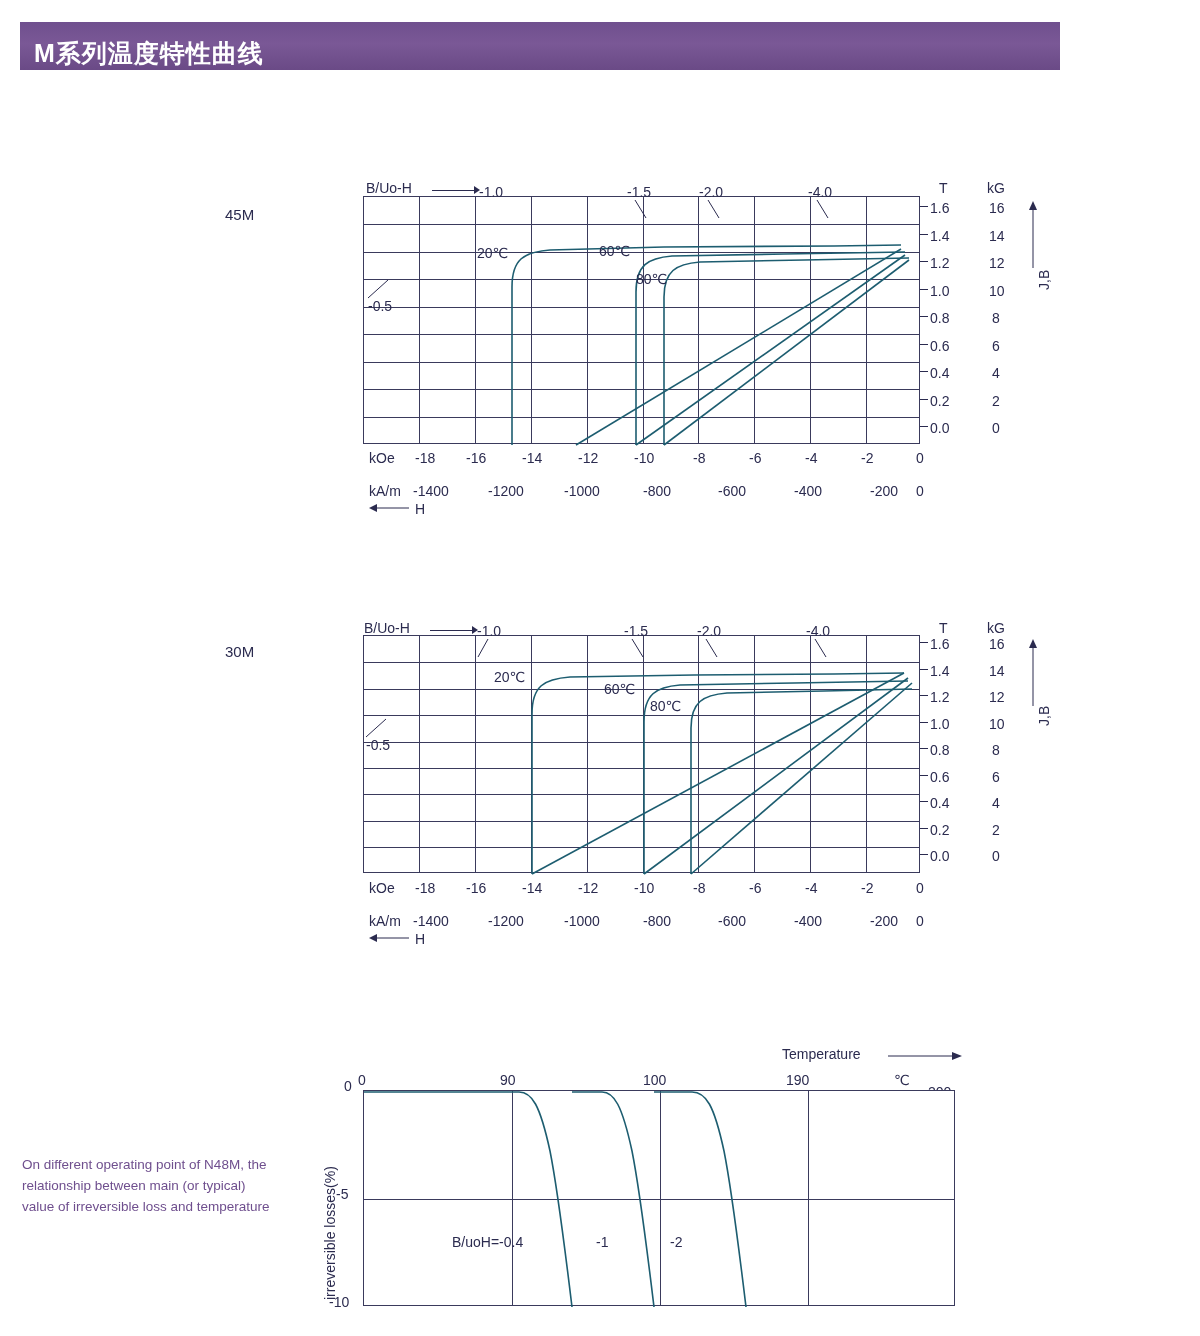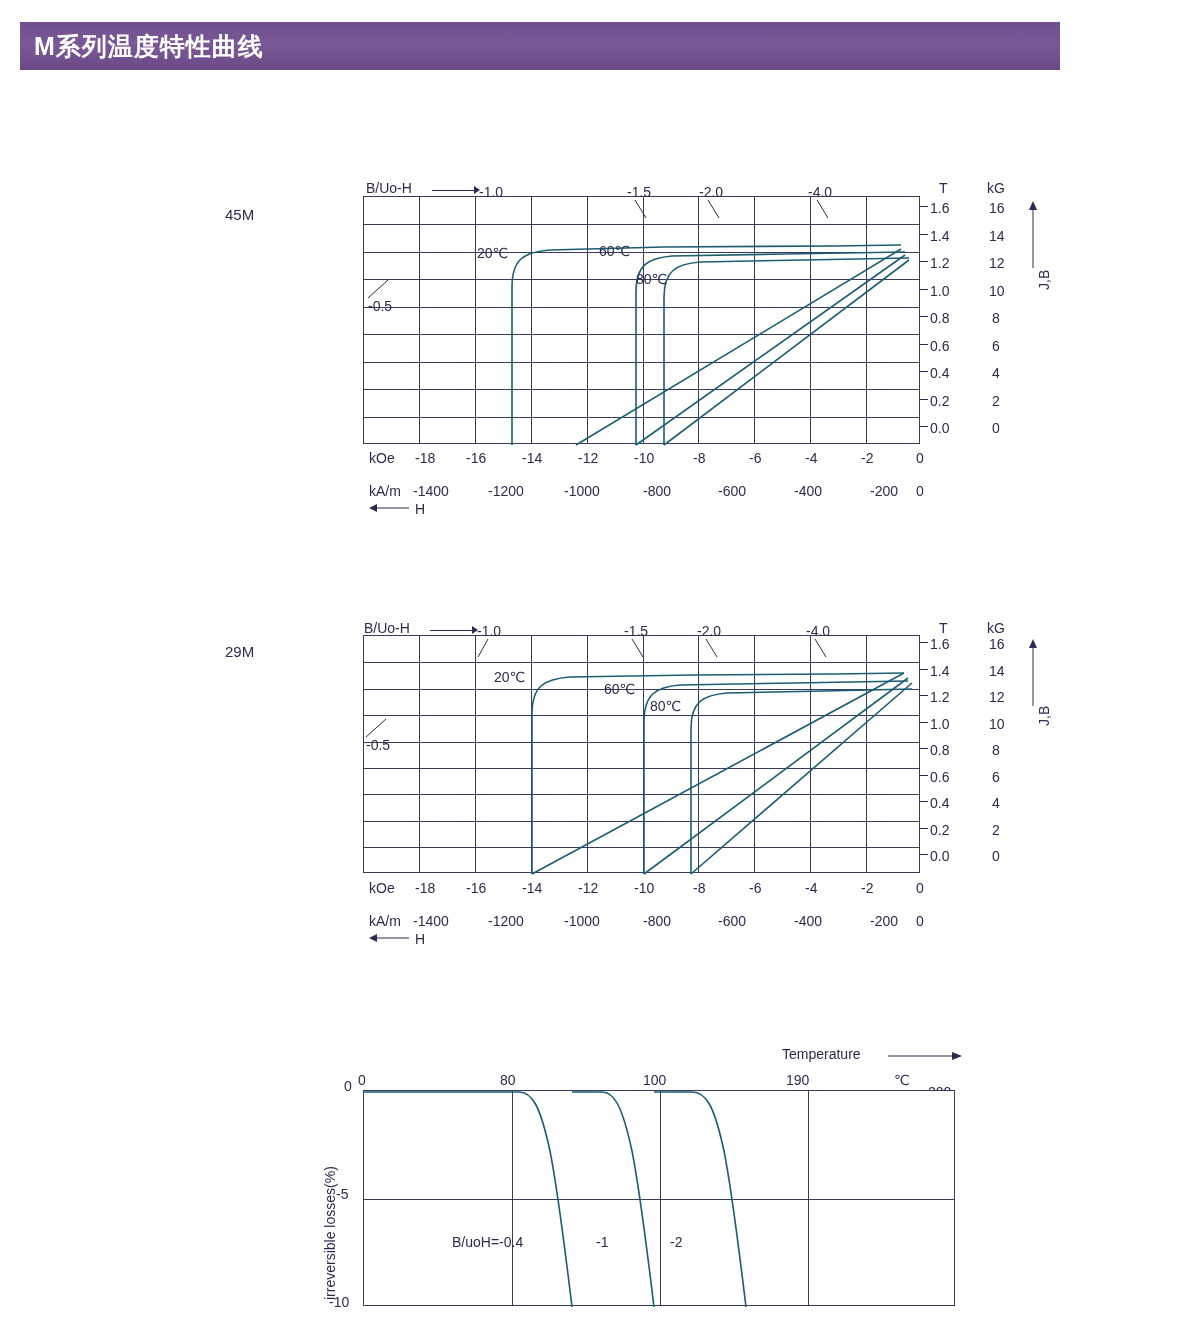--- a/index.html
+++ b/index.html
@@ -6,21 +6,21 @@
   body{
     width:1200px;height:1336px;position:relative;
     background:#ffffff;
     font-family:"Liberation Sans","DejaVu Sans",sans-serif;
     color:#2b2b4f;
   }
   
   .header{
     position:absolute;left:20px;top:22px;width:1040px;height:48px;
     background:linear-gradient(to bottom,#6f4f8e 0%,#7a5896 45%,#6a4a86 100%);
-    display:flex;align-items:center;
+    display:flex;align-items:flex-end;
   }
   .header .cn{
     color:#ffffff;font-size:25px;font-weight:bold;letter-spacing:1px;
     margin-left:14px;
   }
   .header .en{
     color:#ffffff;font-size:19px;font-weight:bold;margin-left:30px;letter-spacing:.4px;
   }
   
   .lbl{position:absolute;font-size:14px;color:#2b2b4f;white-space:nowrap;}
@@ -169,21 +169,21 @@
 
   <svg width="50" height="16" style="left:369px;top:500px;position:absolute;">
     <line x1="4" y1="8" x2="40" y2="8" stroke="#2b2b4f" stroke-width="1"></line>
     <polygon points="0,8 8,4 8,12" fill="#2b2b4f"></polygon>
   </svg>
   <div class="lbl" style="left:415px;top:501px;">H</div>
 </div>
 
 <div>
 
-  <div class="lbl" style="left:225px;top:643px;font-size:15px;">29M</div>
+  <div class="lbl" style="left:225px;top:643px;font-size:15px;">30M</div>
 
   <div class="plot" id="p2" style="left:363px;top:635px;width:557px;height:238px;">
     <div class="vline" style="left:55px"></div>
       <div class="vline" style="left:111px"></div>
     <div class="vline" style="left:167px"></div>
       <div class="vline" style="left:223px"></div>
     <div class="vline" style="left:279px"></div>
       <div class="vline" style="left:334px"></div>
     <div class="vline" style="left:390px"></div>
       <div class="vline" style="left:446px"></div>
@@ -298,30 +298,31 @@
   <svg width="50" height="16" style="left:369px;top:930px;position:absolute;">
     <line x1="4" y1="8" x2="40" y2="8" stroke="#2b2b4f" stroke-width="1"></line>
     <polygon points="0,8 8,4 8,12" fill="#2b2b4f"></polygon>
   </svg>
   <div class="lbl" style="left:415px;top:931px;">H</div>
 </div>
 
 <div>
 
   <div class="sidecap" style="left:22px;top:1140px;">
+    <div class="en">On different operating point of N48M, the relationship between main (or typical) value of irreversible loss and temperature</div>
   </div>
 
   <div class="lbl" style="left:782px;top:1046px;">Temperature</div>
   <svg width="80" height="16" style="left:888px;top:1048px;position:absolute;">
     <line x1="0" y1="8" x2="68" y2="8" stroke="#2b2b4f" stroke-width="1"></line>
     <polygon points="74,8 64,4 64,12" fill="#2b2b4f"></polygon>
   </svg>
 
   <div class="lbl" style="left:358px;top:1072px;">0</div>
-  <div class="lbl" style="left:500px;top:1072px;">80</div>
+  <div class="lbl" style="left:500px;top:1072px;">90</div>
   <div class="lbl" style="left:643px;top:1072px;">100</div>
   <div class="lbl" style="left:786px;top:1072px;">190</div>
   <div class="lbl" style="left:894px;top:1072px;">℃</div>
   <div class="lbl" style="left:928px;top:1072px;margin-top:12px;">200</div>
 
   <div class="lbl" style="left:344px;top:1078px;">0</div>
   <div class="lbl" style="left:336px;top:1186px;">-5</div>
   <div class="lbl" style="left:329px;top:1294px;">-10</div>
 
   <div class="axisname rot" style="left:322px;top:1300px;transform:rotate(-90deg);font-size:14px;">irreversible  losses(%)</div>

